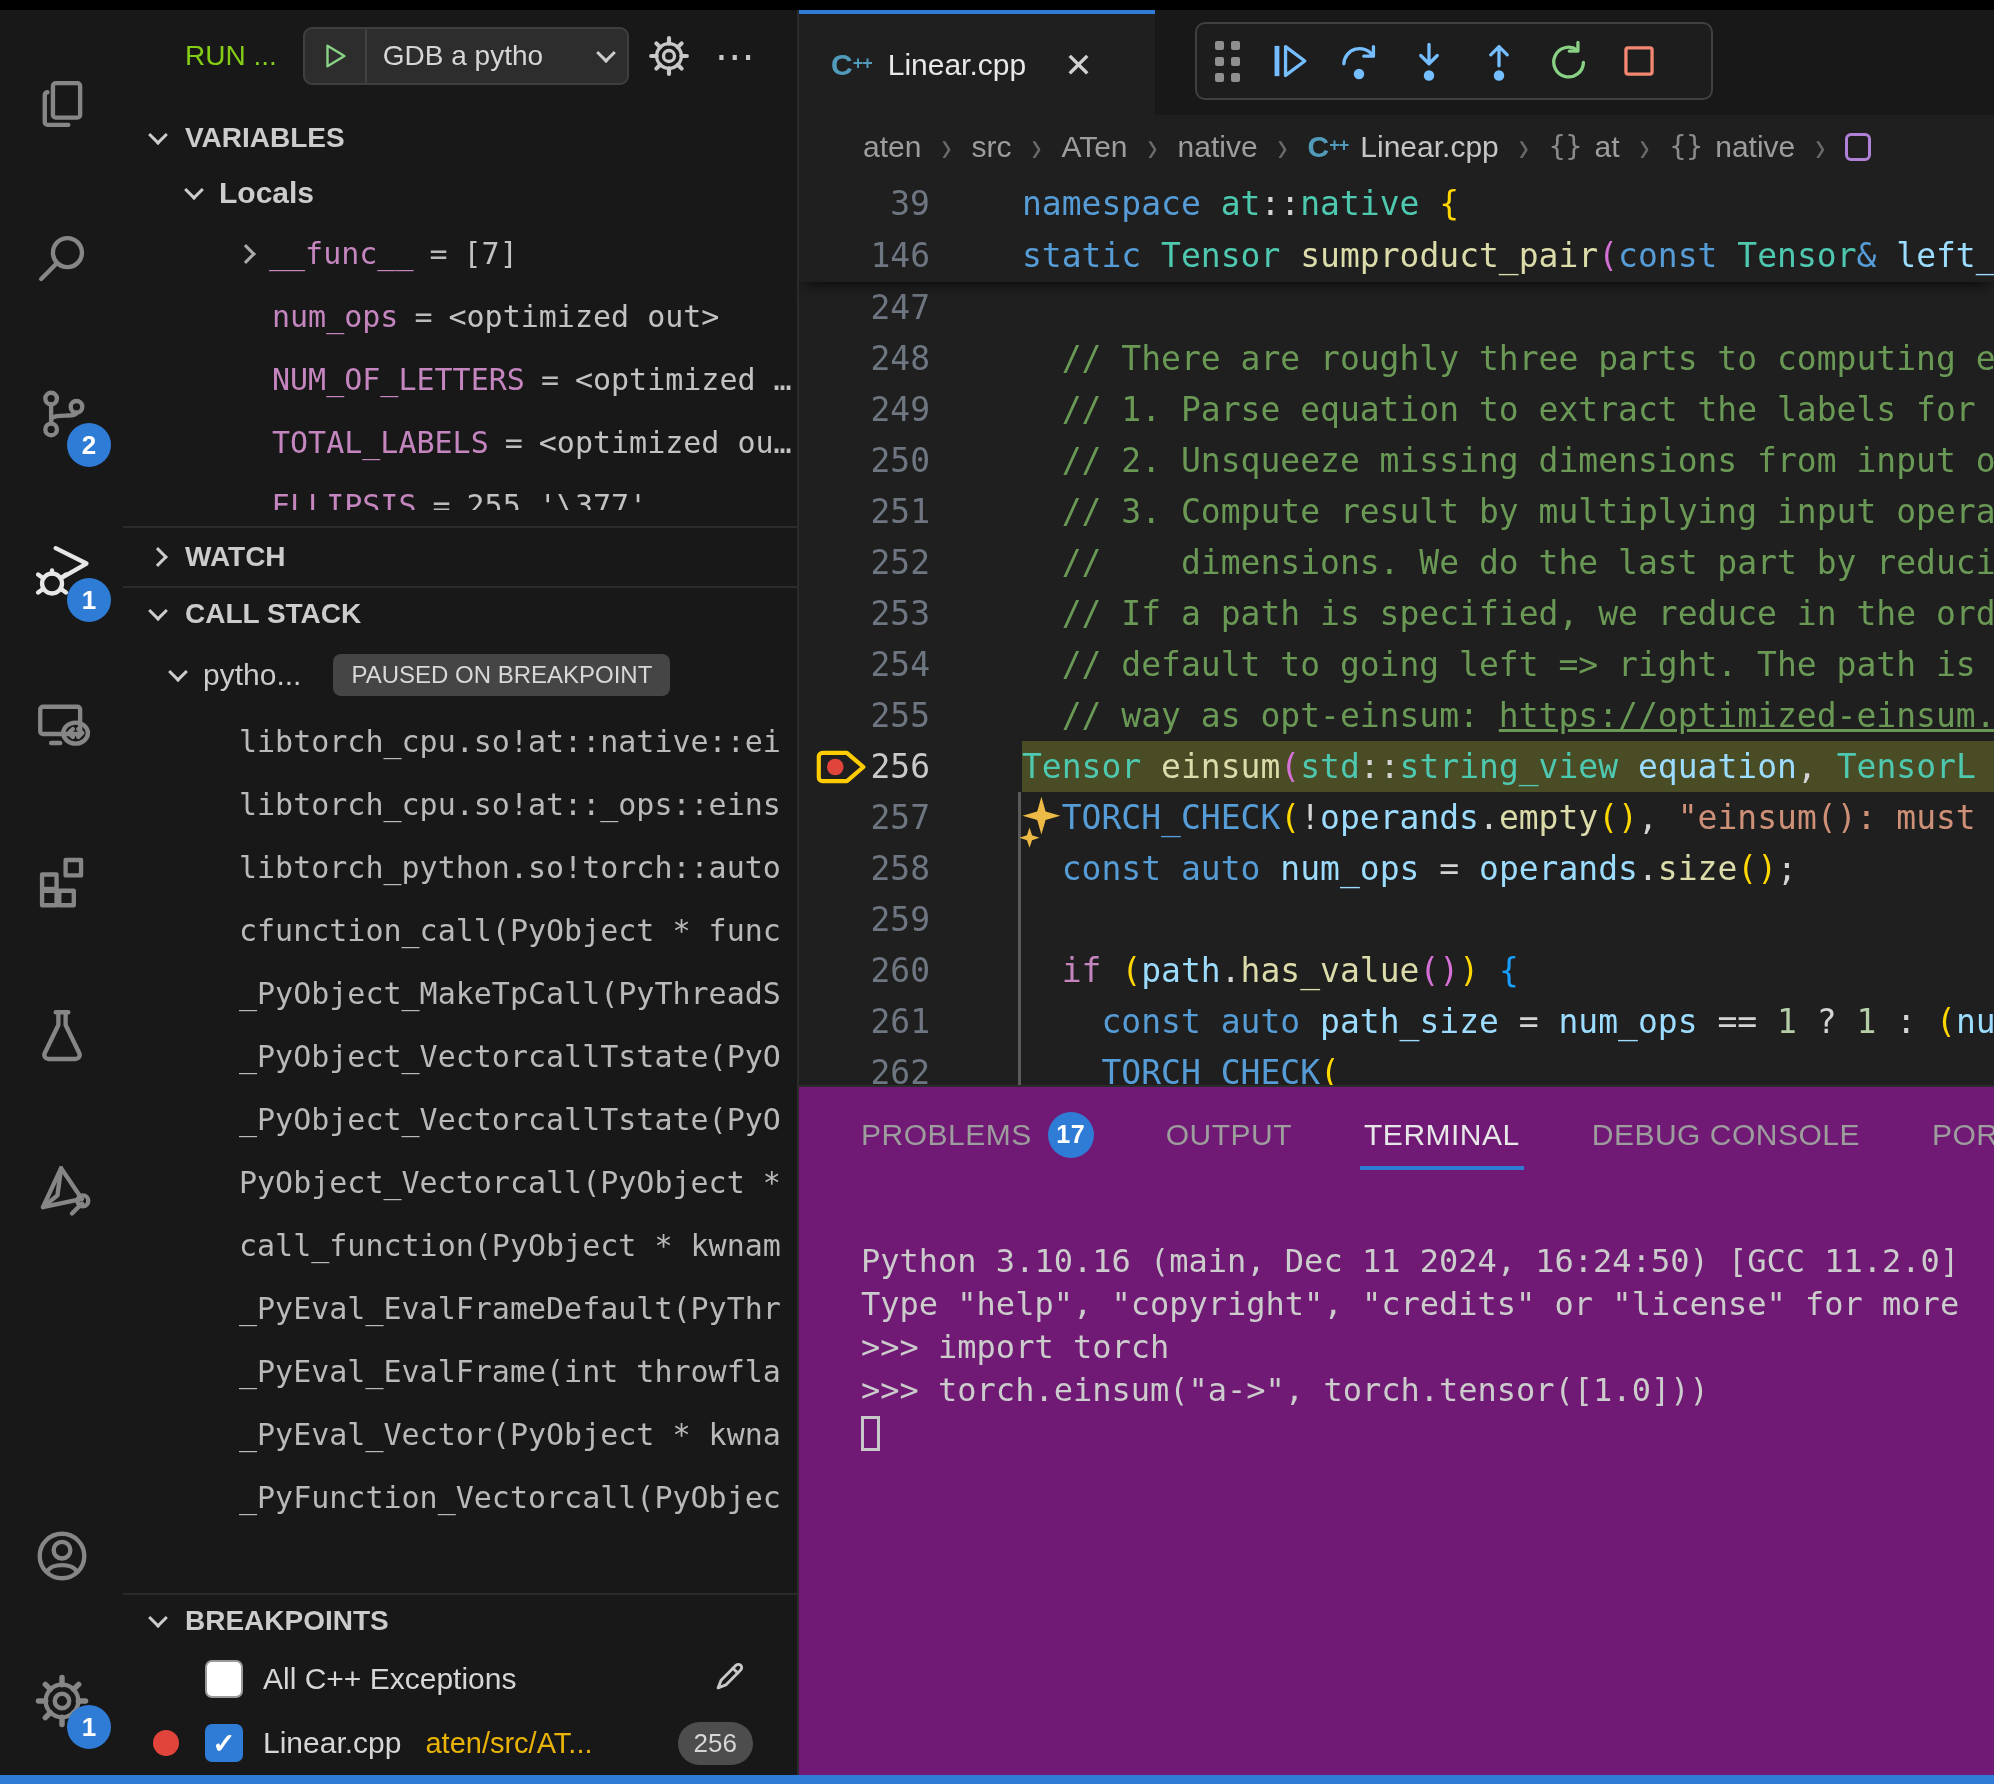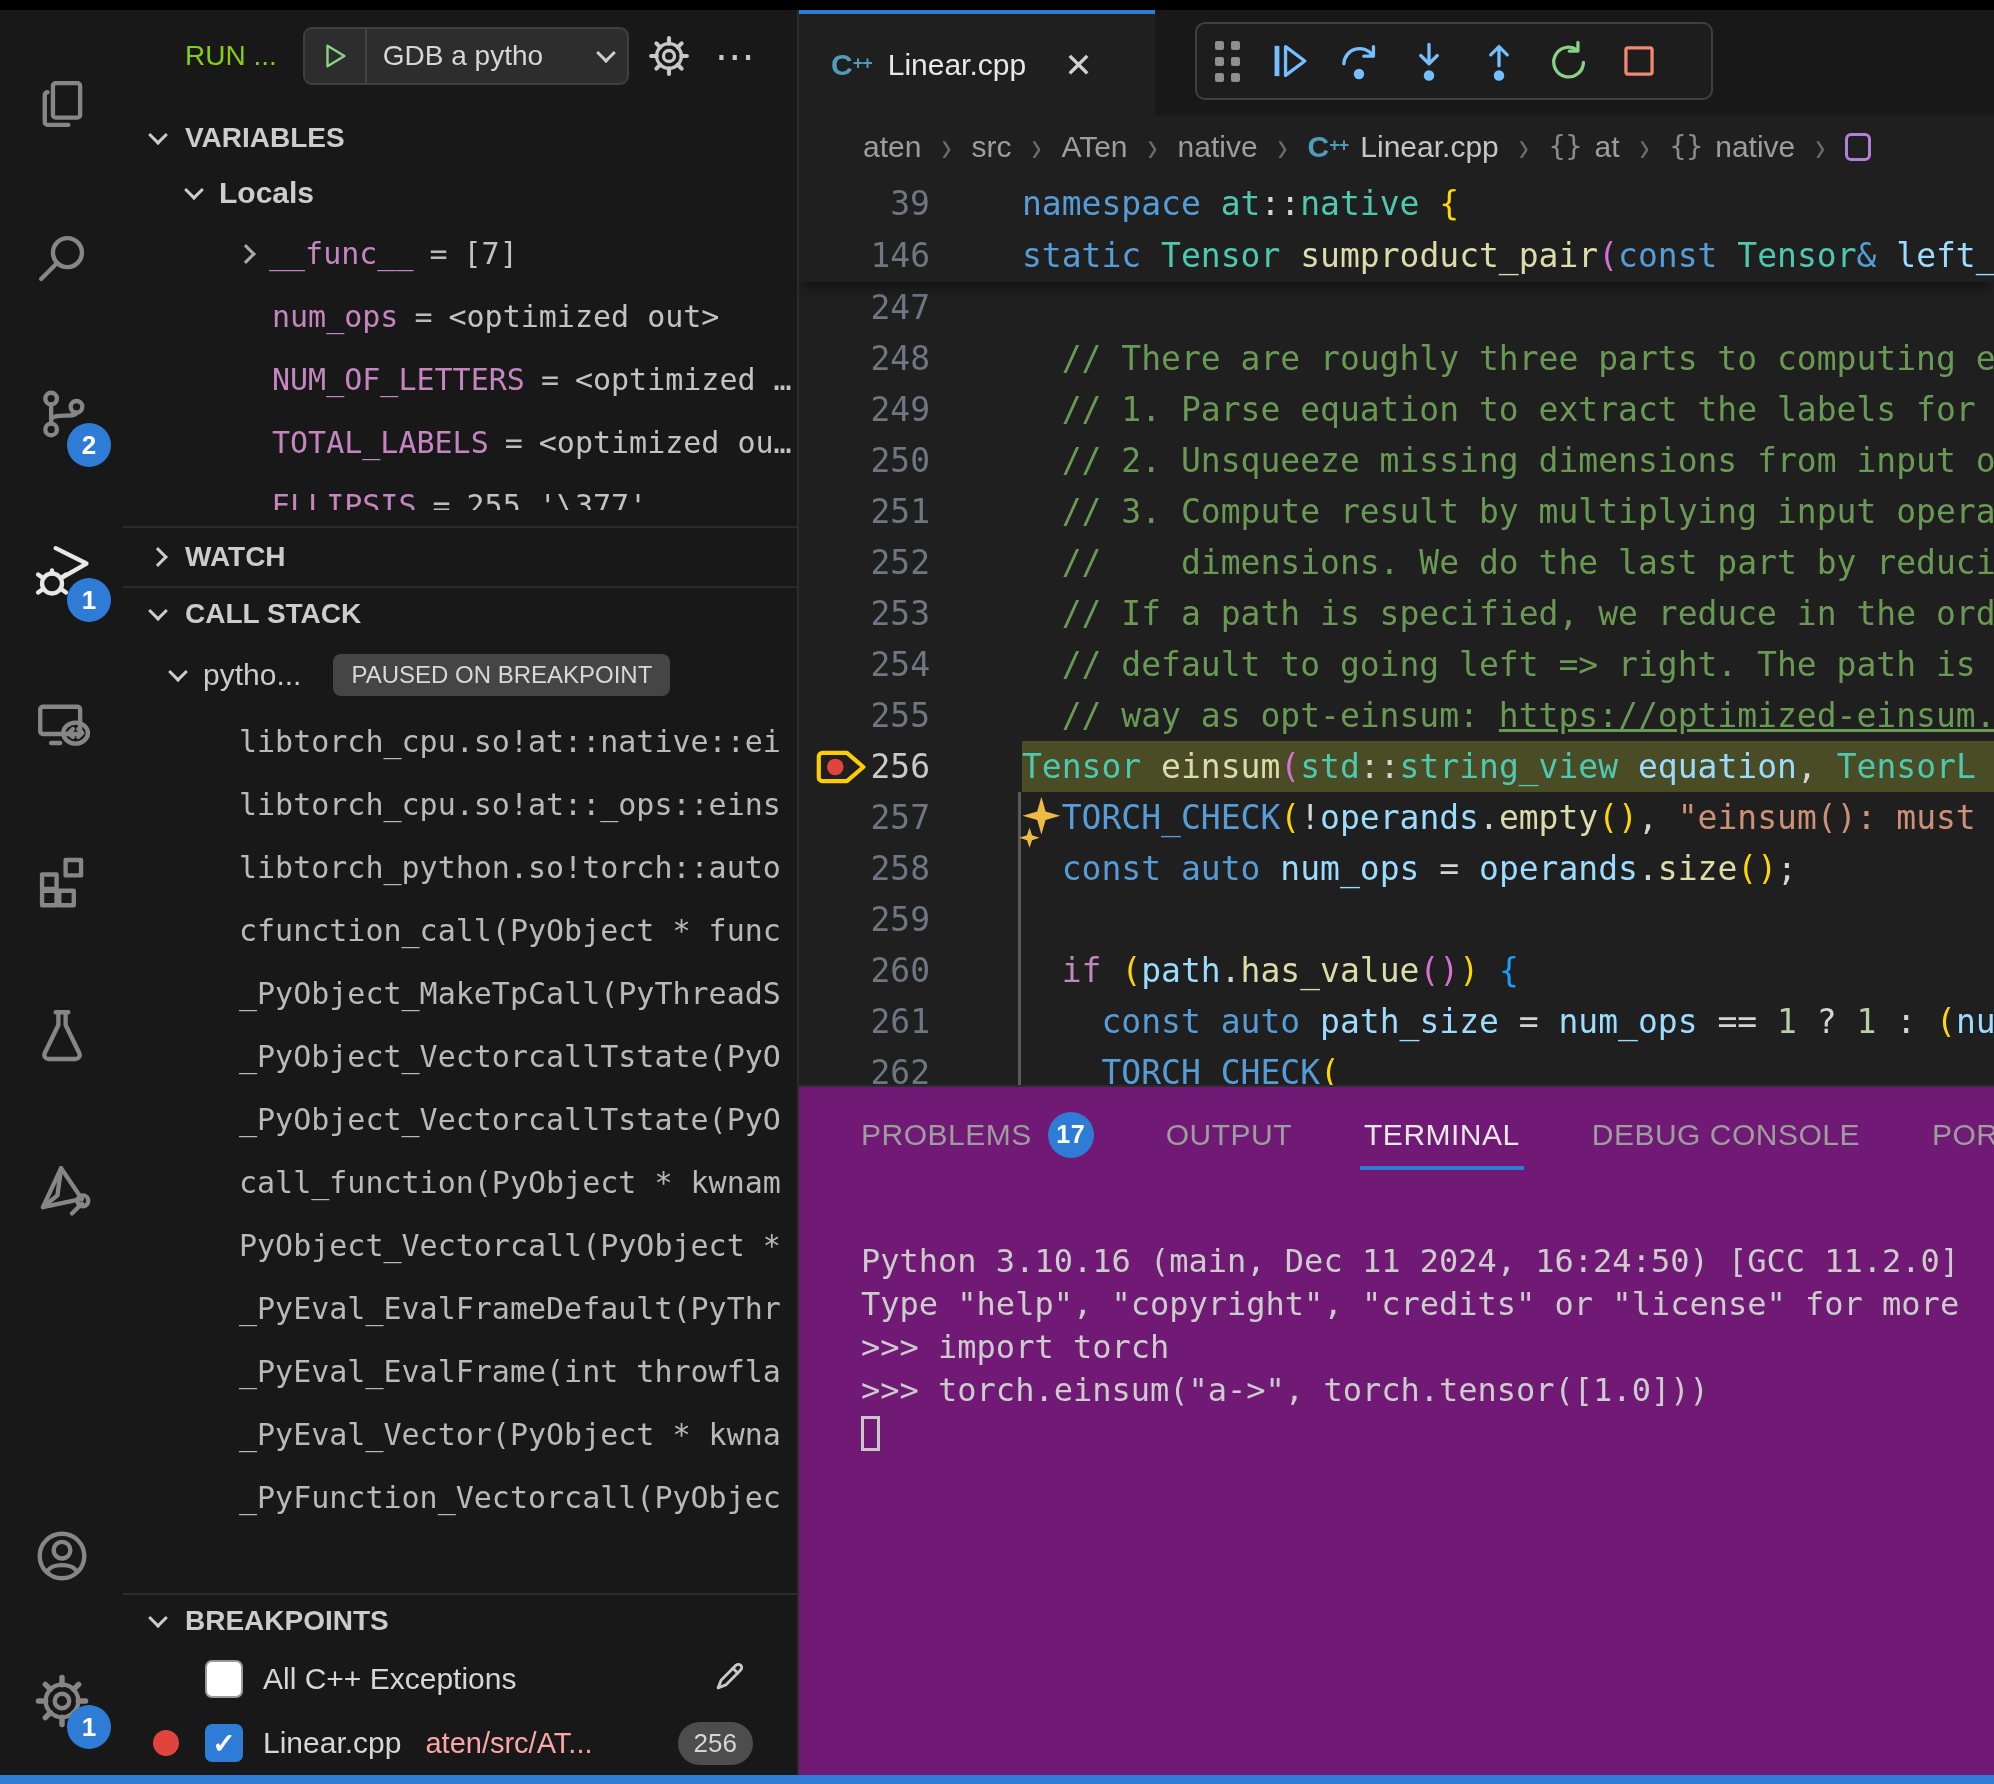--- a/index.html
+++ b/index.html
@@ -64,21 +64,21 @@
   .frames { flex:1; overflow:hidden; }
   .frame { height:63px; line-height:63px; padding-left:116px; font-size:30px; color:#b9b9b9; white-space:nowrap; overflow:hidden; }
 
   .sec-breakpoints { flex:none; display:flex; flex-direction:column; overflow:hidden; }
   .bp-row { display:flex; align-items:center; height:64px; padding-left:30px; font-size:30px; color:#d6d6d6; flex:none; }
   .bp-dot-area { width:52px; flex:none; display:flex; align-items:center; }
   .bp-dot { width:26px; height:26px; border-radius:50%; background:#e0443a; }
   .cb { width:38px; height:38px; border-radius:7px; background:#ffffff; border:2px solid #9a9a9a; margin-right:20px; flex:none;
         display:flex; align-items:center; justify-content:center; }
   .cb.checked { background:#2f7cd6; border-color:#2f7cd6; color:#fff; font-size:28px; font-weight:bold; }
-  .bp-path { color:#fca5a5; margin-left:24px; font-size:29px; }
+  .bp-path { color:#eab308; margin-left:24px; font-size:29px; }
   .bp-line-badge { margin-left:auto; margin-right:44px; background:#4d4d4d; color:#d6d6d6; font-size:26px; padding:6px 16px; border-radius:22px; }
   .bp-edit { margin-left:auto; margin-right:48px; color:#c8c8c8; }
   .bp-edit svg { width:38px; height:38px; }
 
   
   .main { flex:1; display:flex; flex-direction:column; background:#1f1f1f; overflow:hidden; position:relative; }
   .tabbar { height:115px; background:#181818; position:relative; flex:none; }
   .tab { position:absolute; left:0; top:8px; bottom:0; width:356px; background:#1f1f1f; border-top:6px solid #2f7cd6;
      display:flex; align-items:center; padding-left:32px; gap:16px; }
   .tab-label { font-size:30px; color:#e8e8e8; }
@@ -311,22 +311,22 @@
         <span class="cs-badge">PAUSED ON BREAKPOINT</span>
       </div>
       <div class="frames" id="frames">
           <div class="frame mono">libtorch_cpu.so!at::native::ei</div>
           <div class="frame mono">libtorch_cpu.so!at::_ops::eins</div>
           <div class="frame mono">libtorch_python.so!torch::auto</div>
           <div class="frame mono">cfunction_call(PyObject * func</div>
           <div class="frame mono">_PyObject_MakeTpCall(PyThreadS</div>
           <div class="frame mono">_PyObject_VectorcallTstate(PyO</div>
           <div class="frame mono">_PyObject_VectorcallTstate(PyO</div>
+          <div class="frame mono">PyObject_Vectorcall(PyObject *</div>
           <div class="frame mono">call_function(PyObject * kwnam</div>
-          <div class="frame mono">PyObject_Vectorcall(PyObject *</div>
           <div class="frame mono">_PyEval_EvalFrameDefault(PyThr</div>
           <div class="frame mono">_PyEval_EvalFrame(int throwfla</div>
           <div class="frame mono">_PyEval_Vector(PyObject * kwna</div>
           <div class="frame mono">_PyFunction_Vectorcall(PyObjec</div>
         </div>
     </div>
 
     <div class="sep"></div>
     <div class="sec-breakpoints">
       <div class="section-header">

